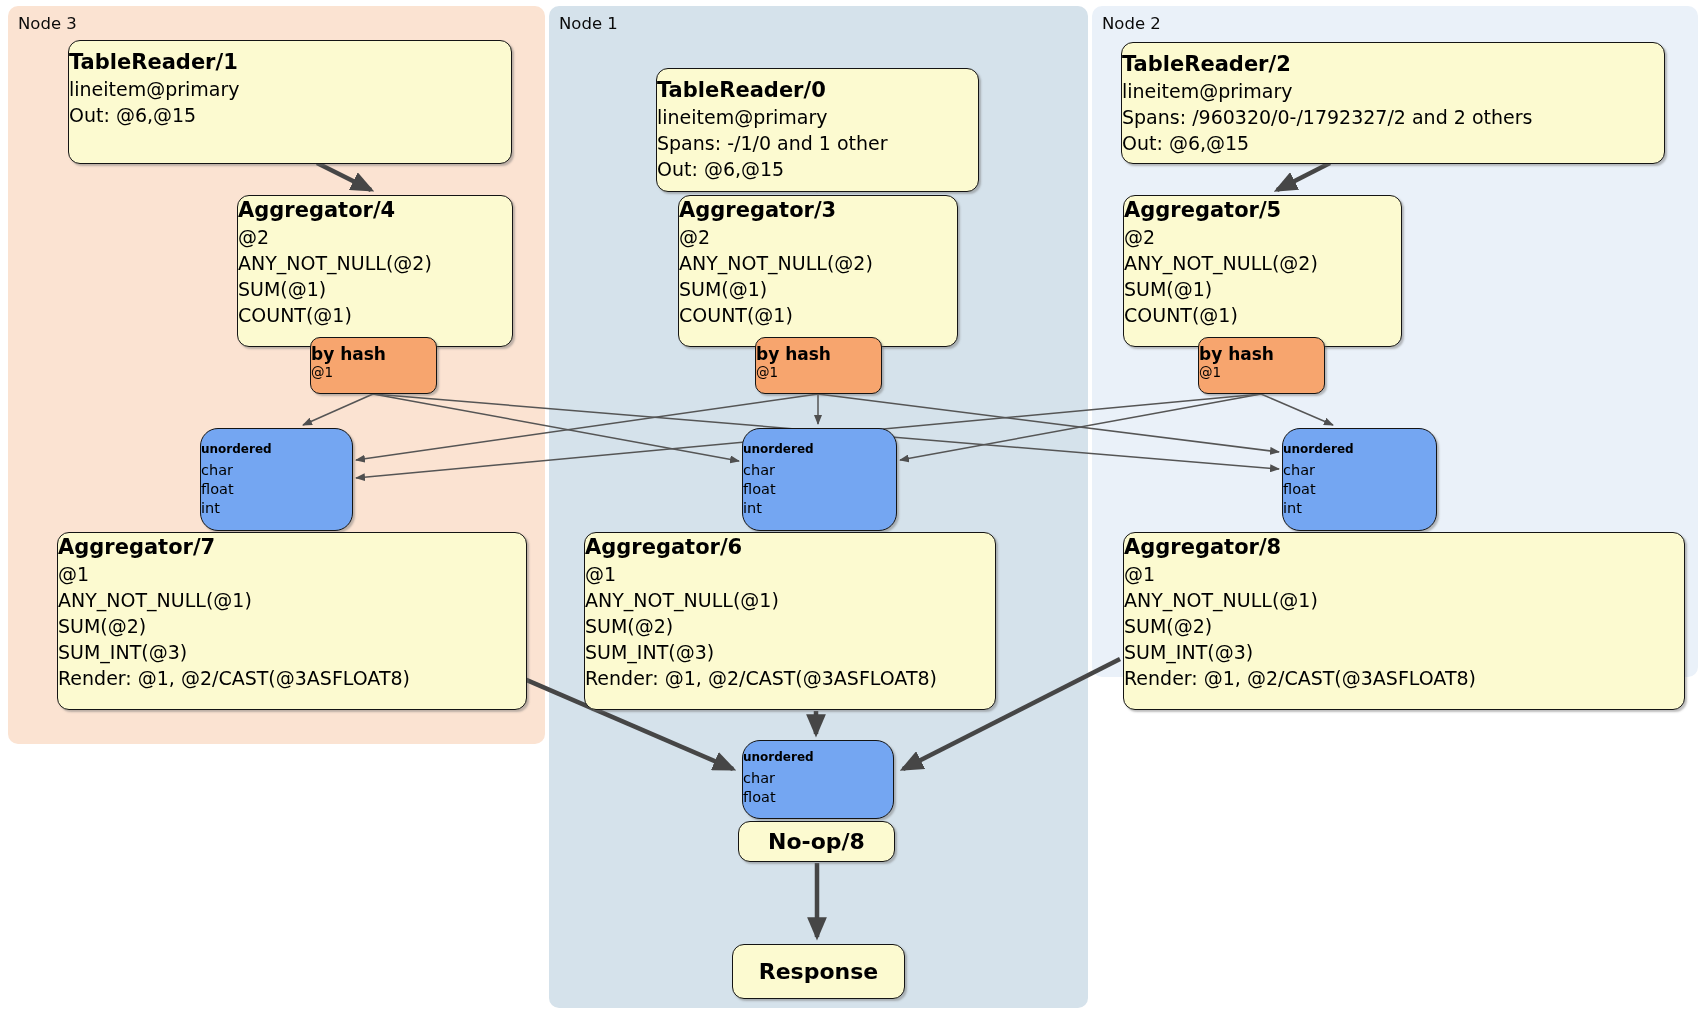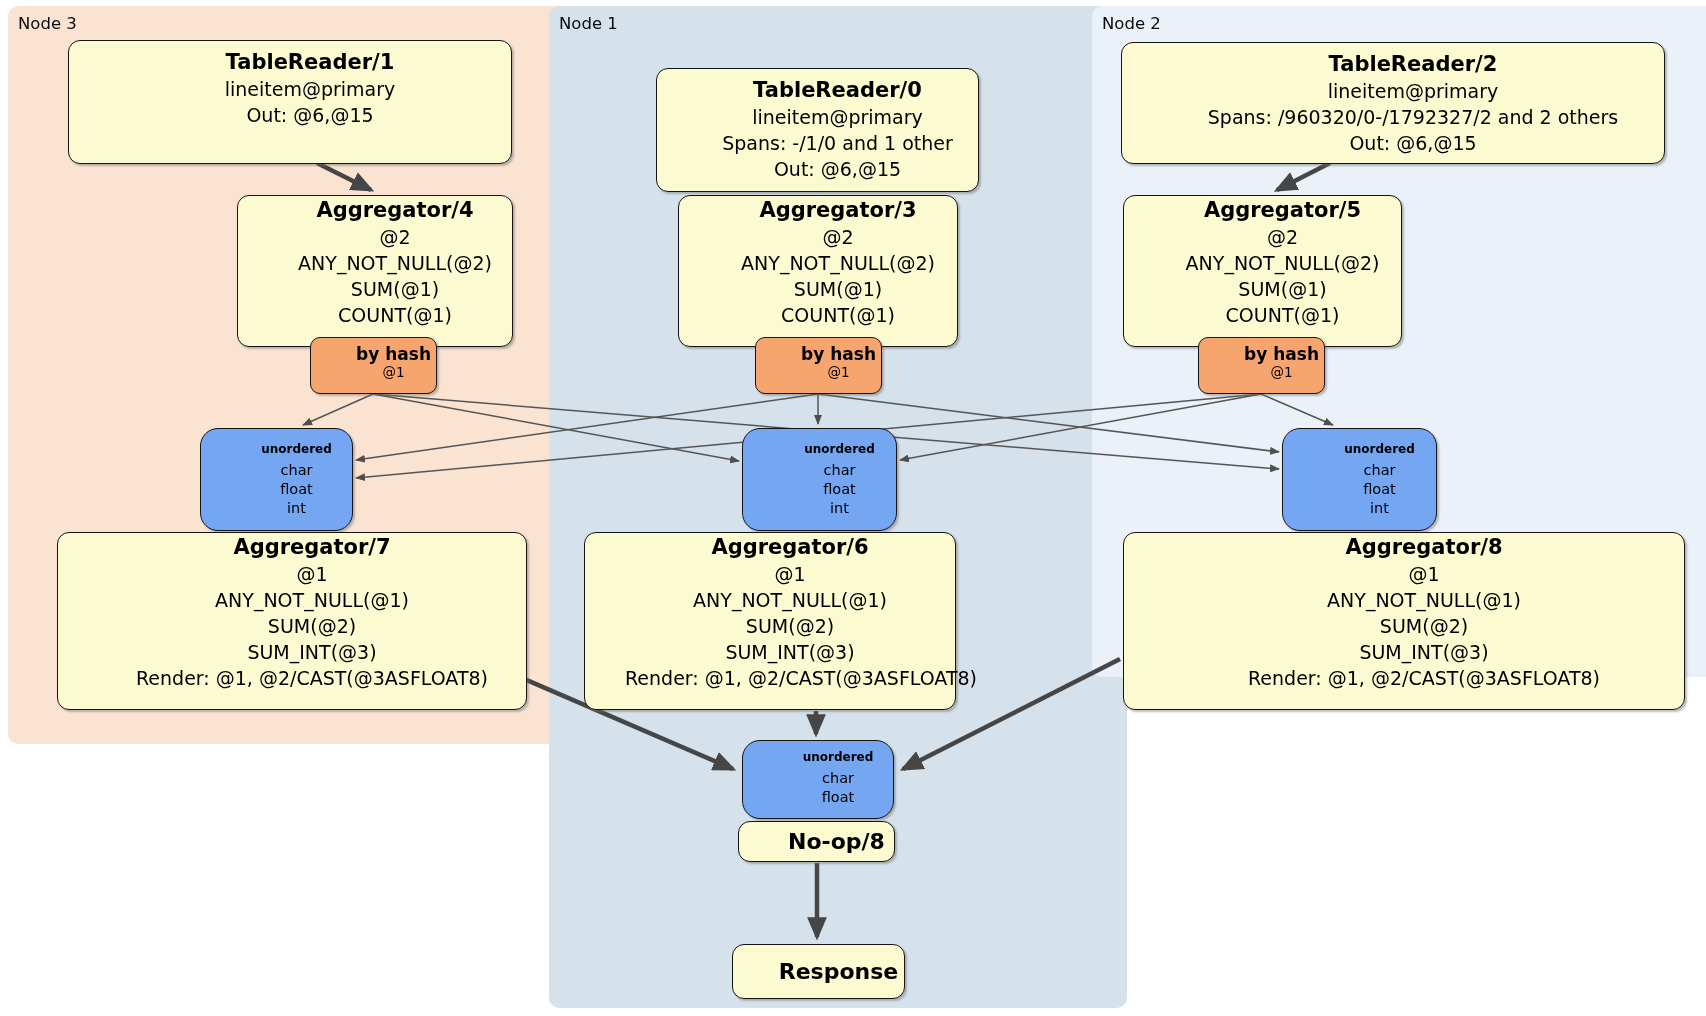--- a/index.html
+++ b/index.html
@@ -1,27 +1,27 @@
 <!DOCTYPE html>
 <html><head>
 <meta charset="utf-8">
 <style>
   html,body{margin:0;padding:0;background:#ffffff;}
   #canvas{
     position:relative;width:1706px;height:1016px;overflow:hidden;
     font-family:"DejaVu Sans","Liberation Sans",sans-serif;color:#000;
     background:#ffffff;
   }
-  .region{position:absolute;border-radius:10px;z-index:0;padding-left:39px;}
+  .region{position:absolute;border-radius:10px;z-index:0;}
   .region-label{position:absolute;left:10px;top:8px;font-size:16.5px;color:#0a0a0a;}
   #edges{position:absolute;left:0;top:0;z-index:1;}
   .pbox{
     position:absolute;box-sizing:border-box;z-index:2;
     background:#fcfad0;border:1.7px solid #141414;border-radius:12px;
-    text-align:center;box-shadow:2px 2px 2px rgba(110,110,110,0.45);padding-left:40px;
+    box-shadow:2px 2px 2px rgba(110,110,110,0.45);
   }
   .pbox .title{font-weight:bold;font-size:21px;line-height:28px;}
   .pbox .line{font-size:19px;line-height:26px;white-space:nowrap;}
   .router{background:#f7a56e;border-radius:10px;padding-top:6px;}
   .router .title{font-size:17px;line-height:20px;}
   .router .sub{font-size:13.5px;line-height:17px;}
   .stream{background:#74a6f2;border-radius:18px;padding-top:9px;}
   .stream .title{font-size:12px;line-height:23px;}
   .stream .line{font-size:14.5px;line-height:19px;}
   .tall{padding-top:7px;}
@@ -149,21 +149,21 @@
   </div>
 
   <div class="pbox" style="left:43px;top:532px;width:470px;height:178px;margin-left:14px;">
     <div class="title">Aggregator/7</div>
     <div class="line">@1</div>
     <div class="line">ANY_NOT_NULL(@1)</div>
     <div class="line">SUM(@2)</div>
     <div class="line">SUM_INT(@3)</div>
     <div class="line">Render: @1, @2/CAST(@3ASFLOAT8)</div>
   </div>
-  <div class="pbox" style="left:584px;top:532px;width:372px;height:178px;">
+  <div class="pbox" style="left:584px;top:532px;width:412px;height:178px;">
     <div class="title">Aggregator/6</div>
     <div class="line">@1</div>
     <div class="line">ANY_NOT_NULL(@1)</div>
     <div class="line">SUM(@2)</div>
     <div class="line">SUM_INT(@3)</div>
     <div class="line">Render: @1, @2/CAST(@3ASFLOAT8)</div>
   </div>
   <div class="pbox" style="left:1123px;top:532px;width:562px;height:178px;">
     <div class="title">Aggregator/8</div>
     <div class="line">@1</div>

